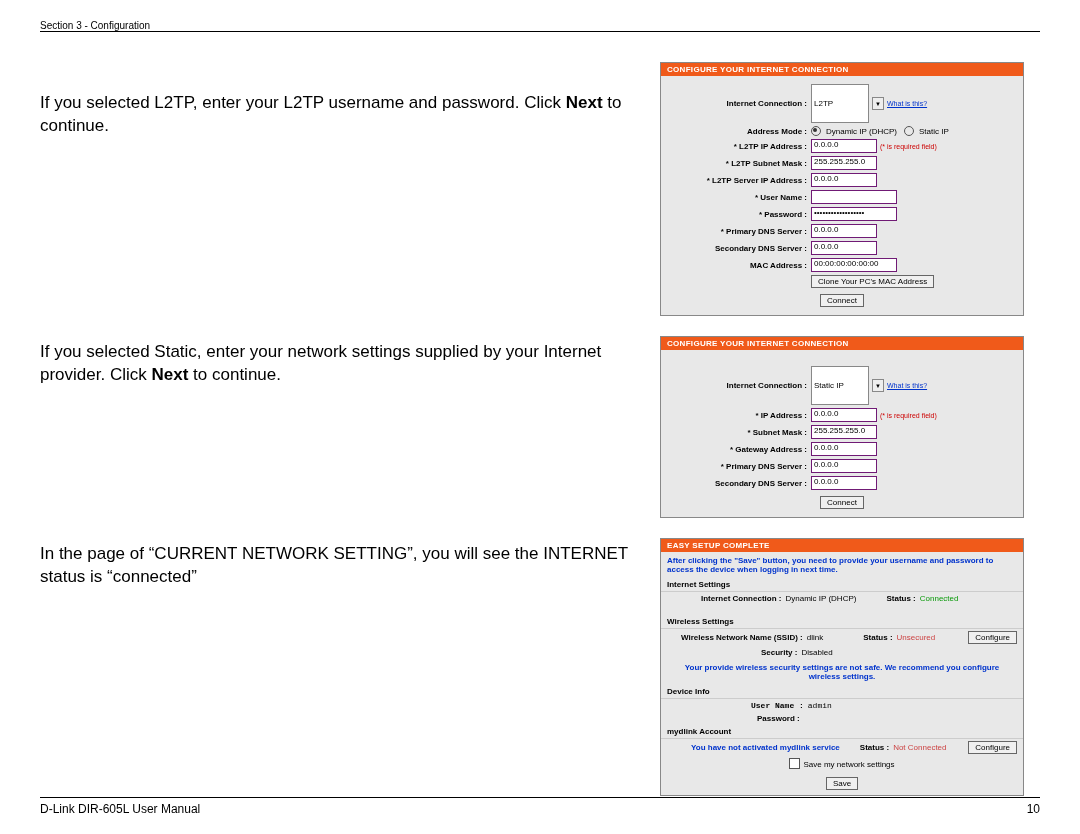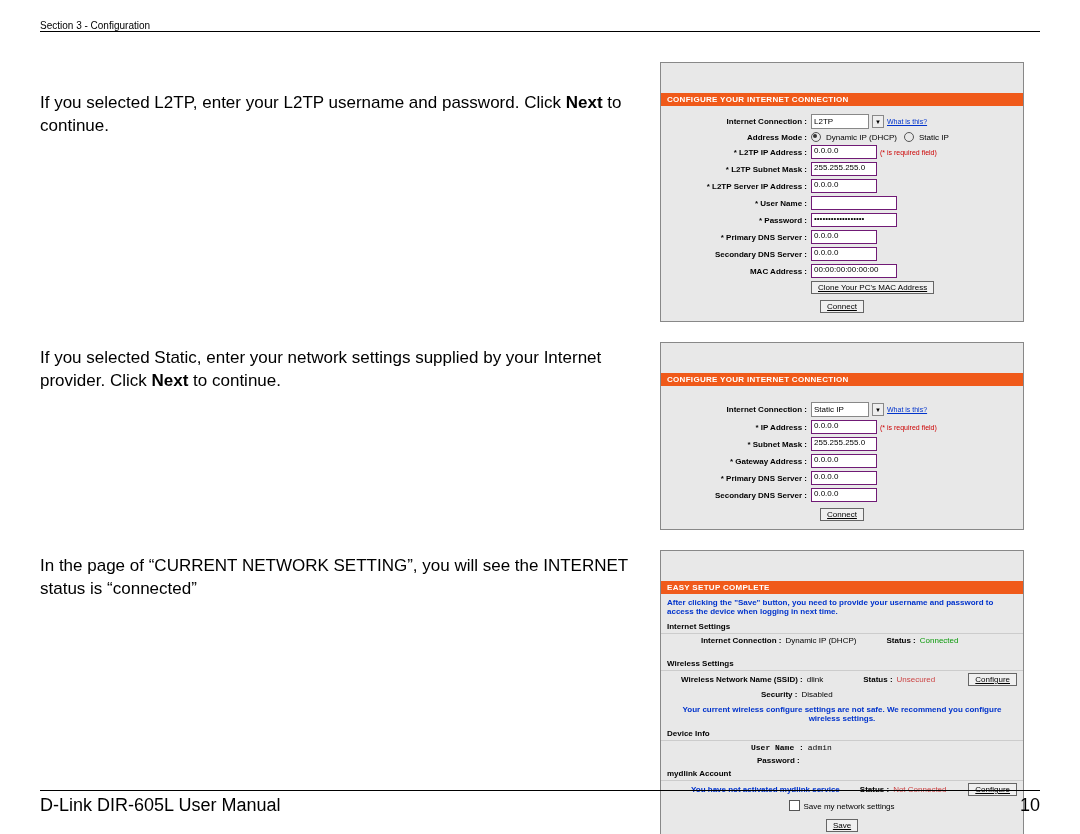--- a/index.html
+++ b/index.html
@@ -43,21 +43,20 @@
     width: 362px;
     flex-shrink: 0;
   }
   .panel-header {
     background: #f05a1a;
     color: #fff;
     font-weight: bold;
     font-size: 8px;
     padding: 2px 6px;
     letter-spacing: 0.3px;
-    margin-top: 30px;
   }
   .panel-body {
     padding: 8px 6px;
   }
   .form-row {
     display: flex;
     align-items: center;
     margin-bottom: 3px;
   }
   .form-label {
@@ -82,21 +81,21 @@
     padding: 0 2px;
   }
   .text-input.wide { width: 80px; }
   .select-box {
     border: 1px solid #888;
     background: #fff;
     height: 13px;
     width: 52px;
     display: inline-flex;
     align-items: center;
-    padding: 0 2px;
+    padding: 12px 2px;
     font-size: 8px;
     position: relative;
   }
   .select-arrow {
     border: 1px solid #888;
     width: 10px;
     height: 11px;
     display: inline-flex;
     align-items: center;
     justify-content: center;
@@ -105,21 +104,20 @@
   }
   .link-text { color: #0033cc; text-decoration: underline; font-size: 7px; }
   .red-text { color: #c00; font-size: 7px; }
   .btn {
     border: 1px solid #666;
     background: #f0f0f0;
     font-size: 8px;
     padding: 1px 6px;
     display: inline-block;
     cursor: pointer;
-    text-decoration: underline;
   }
   .center-row { text-align: center; margin-top: 6px; }
   .radio-dot {
     display: inline-block;
     width: 8px; height: 8px;
     border: 1px solid #555;
     border-radius: 50%;
     vertical-align: middle;
     margin-right: 2px;
     position: relative;
@@ -142,21 +140,21 @@
   }
   .footer {
     position: absolute;
     bottom: 18px;
     left: 40px;
     right: 40px;
     border-top: 1px solid #000;
     padding-top: 4px;
     display: flex;
     justify-content: space-between;
-    font-size: 18px;
+    font-size: 12px;
   }
   .panel3-note {
     color: #0033cc;
     font-weight: bold;
     font-size: 8px;
     padding: 4px 6px;
   }
   .panel3-section-title {
     font-weight: bold;
     font-size: 8px;
@@ -343,21 +341,21 @@
         <span class="panel3-label">Wireless Network Name (SSID) :</span>
         <span>dlink</span>
         <span class="panel3-label" style="margin-left:40px;">Status :</span>
         <span class="status-unsecured">Unsecured</span>
         <span class="btn" style="margin-left:auto;">Configure</span>
       </div>
       <div class="panel3-row" style="padding-left:100px;">
         <span class="panel3-label">Security :</span>
         <span>Disabled</span>
       </div>
-      <div class="panel3-warning">Your current wireless configure settings are not safe. We recommend you configure wireless settings.</div>
+      <div class="panel3-warning">Your provide wireless security settings are not safe. We recommend you configure wireless settings.</div>
 
       <div class="panel3-section-title">Device Info</div>
       <div class="panel3-row" style="padding-left:90px;font-family:Liberation Mono, monospace;">
         <span class="panel3-label">User Name :</span>
         <span>admin</span>
       </div>
       <div class="panel3-row" style="padding-left:96px;">
         <span class="panel3-label">Password :</span>
         <span></span>
       </div>

